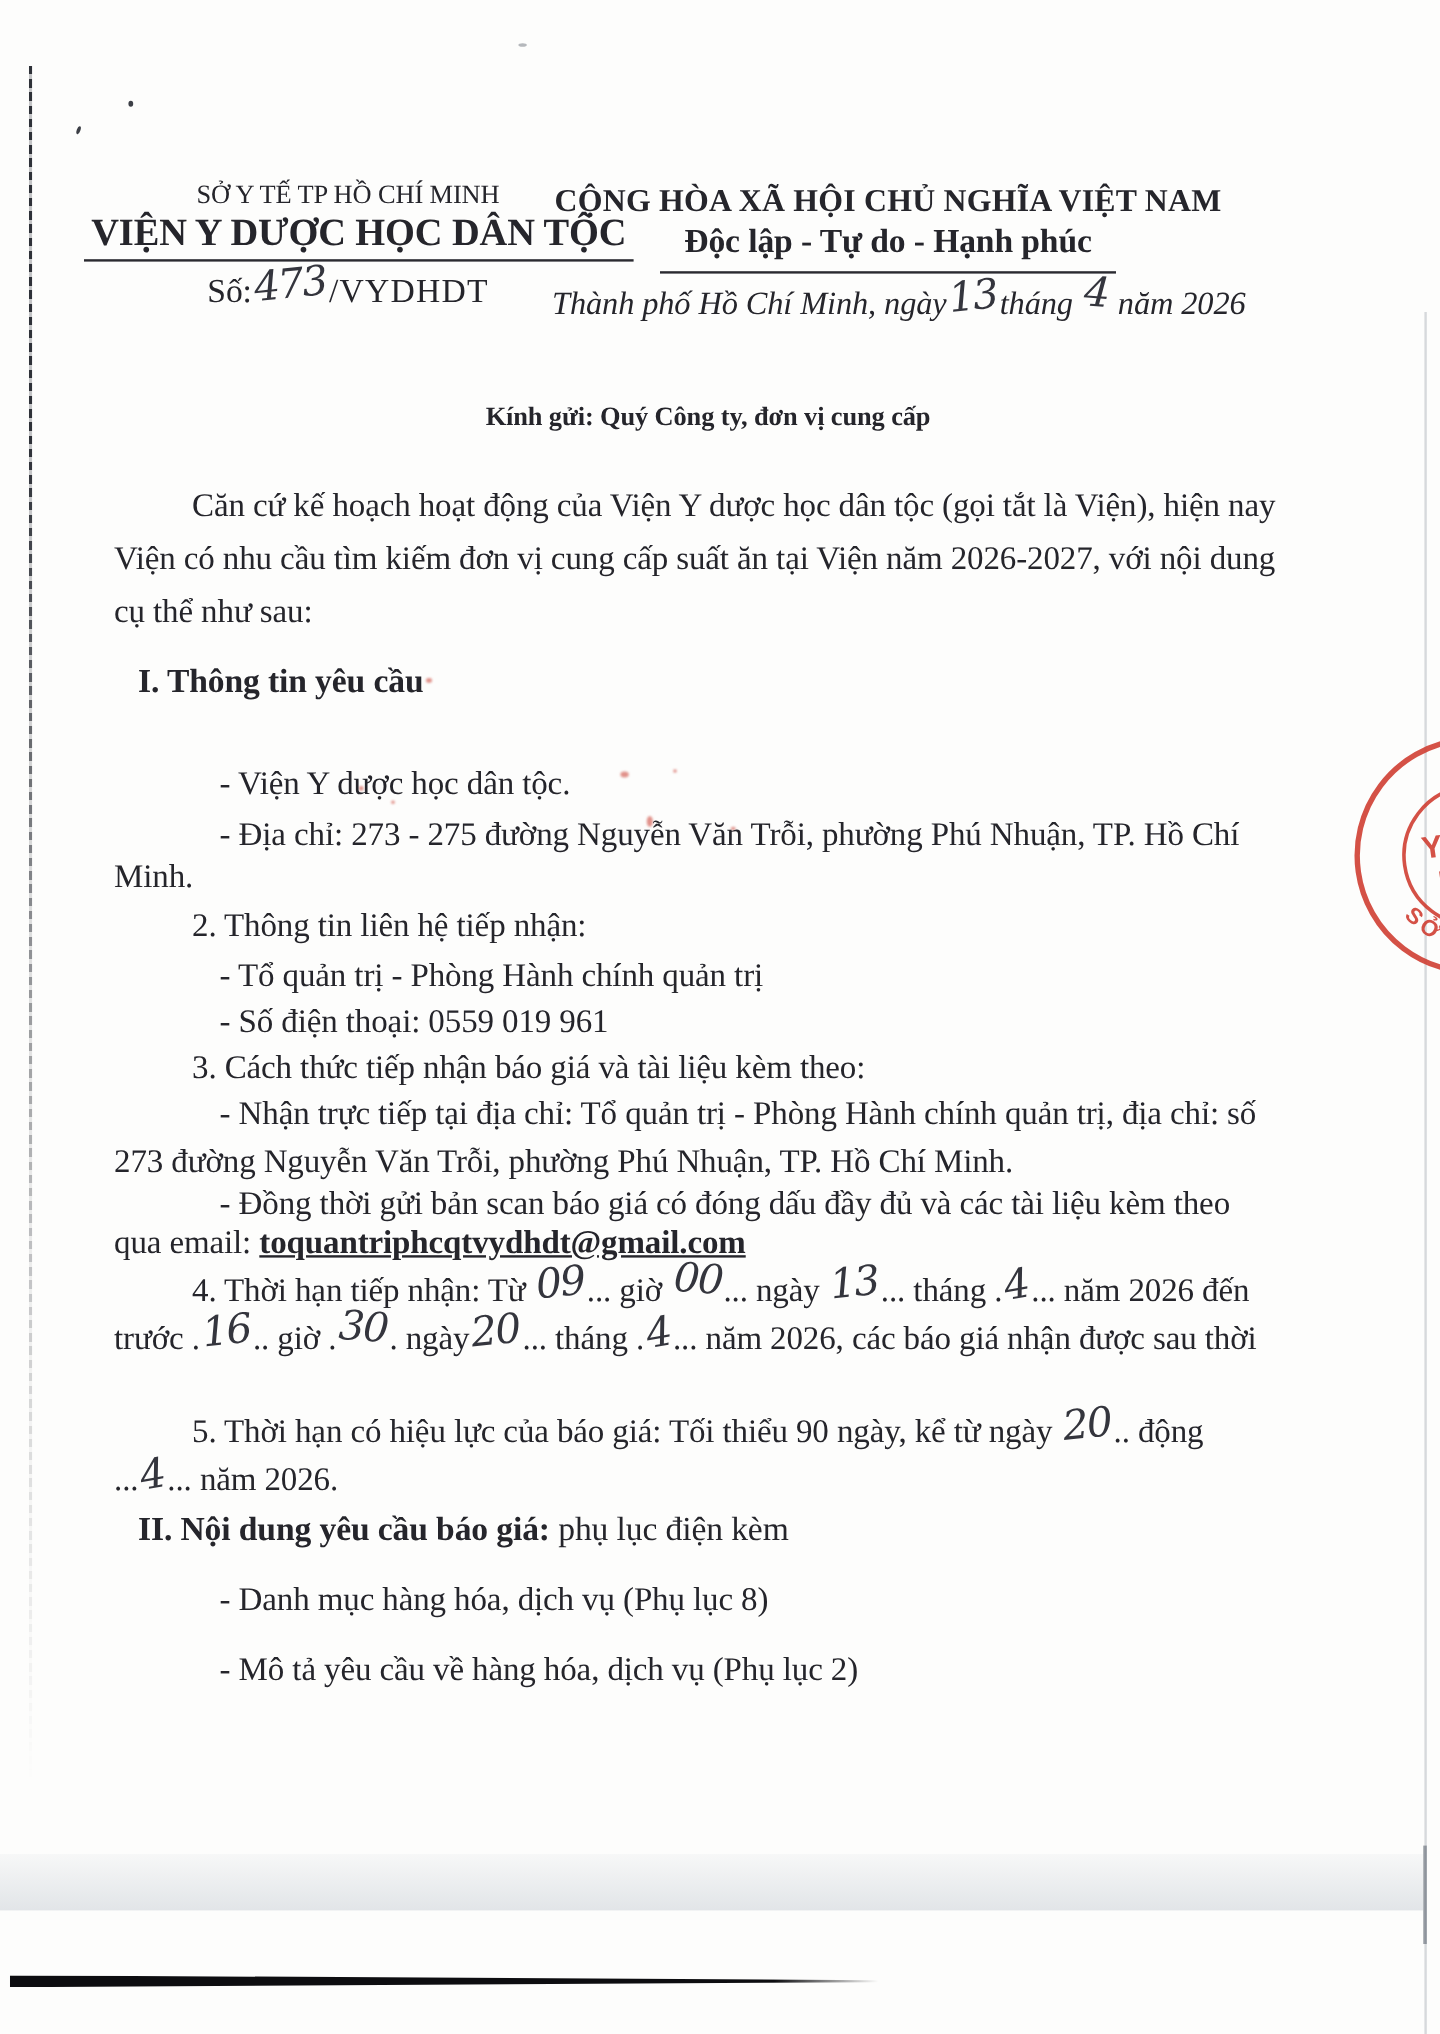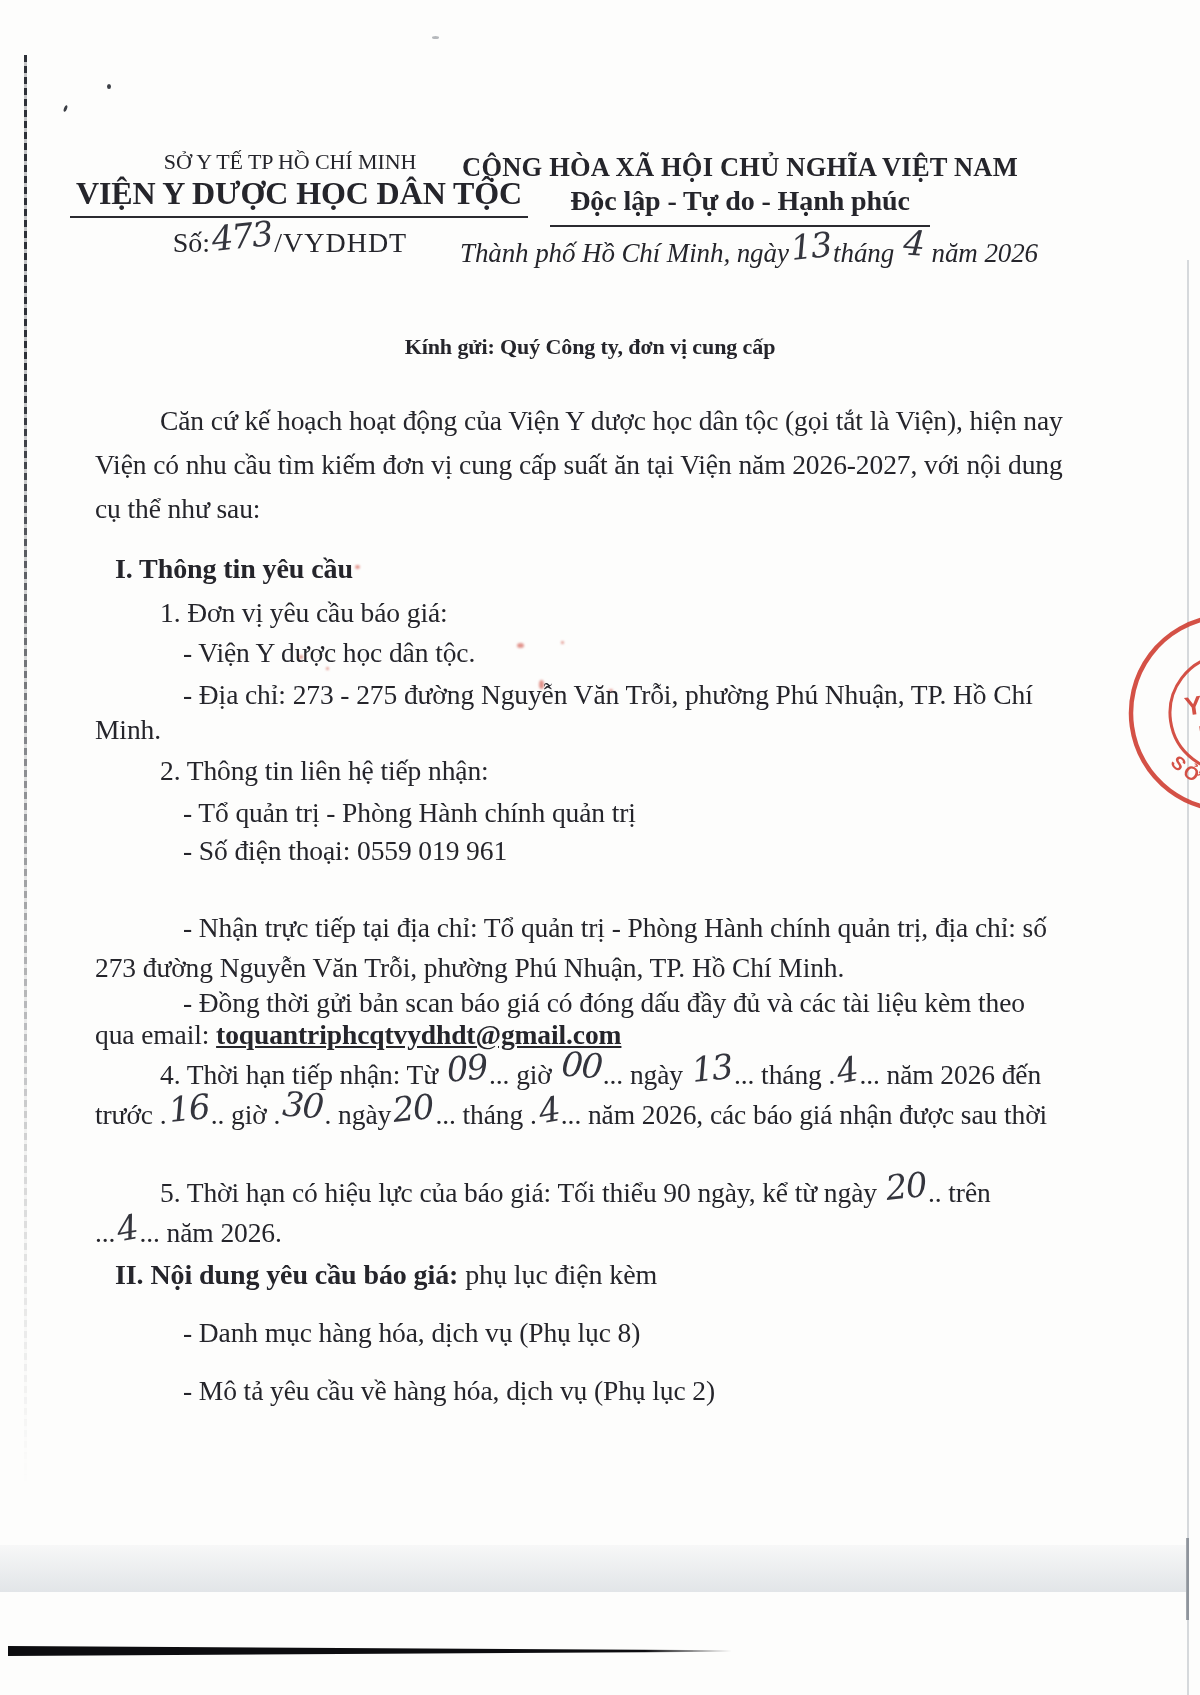--- a/index.html
+++ b/index.html
@@ -73,43 +73,43 @@
     <span>Thành phố Hồ Chí Minh, ngày</span><span class="hw">13</span><span>tháng</span>&nbsp;<span class="hw v2">4</span>&nbsp;<span>năm 2026</span>
   </div>
 
   <div class="ln b ctr" style="left:0;top:330px;width:1180px;font-size:22px">Kính gửi: Quý Công ty, đơn vị cung cấp</div>
 
   <div class="ln" style="left:160px;top:404px">Căn cứ kế hoạch hoạt động của Viện Y dược học dân tộc (gọi tắt là Viện), hiện nay</div>
   <div class="ln" style="left:95px;top:448px">Viện có nhu cầu tìm kiếm đơn vị cung cấp suất ăn tại Viện năm 2026-2027, với nội dung</div>
   <div class="ln" style="left:95px;top:492px">cụ thể như sau:</div>
 
   <div class="ln b" style="left:115px;top:552px;font-size:28px">I. Thông tin yêu cầu</div>
-  <div class="ln" style="left:160px;top:596px">1.  Đơn vị yêu cầu báo giá:</div>
   <div class="ln" style="left:183px;top:636px">- Viện Y dược học dân tộc.</div>
   <div class="ln" style="left:183px;top:678px">- Địa chỉ: 273 - 275 đường Nguyễn Văn Trỗi, phường Phú Nhuận, TP. Hồ Chí</div>
   <div class="ln" style="left:95px;top:713px">Minh.</div>
   <div class="ln" style="left:160px;top:754px">2.  Thông tin liên hệ tiếp nhận:</div>
   <div class="ln" style="left:183px;top:796px">- Tổ quản trị - Phòng Hành chính quản trị</div>
   <div class="ln" style="left:183px;top:834px">- Số điện thoại: 0559 019 961</div>
+  <div class="ln" style="left:160px;top:872px">3.  Cách thức tiếp nhận báo giá và tài liệu kèm theo:</div>
   <div class="ln" style="left:183px;top:911px">- Nhận trực tiếp tại địa chỉ: Tổ quản trị - Phòng Hành chính quản trị, địa chỉ: số</div>
   <div class="ln" style="left:95px;top:951px">273 đường Nguyễn Văn Trỗi, phường Phú Nhuận, TP. Hồ Chí Minh.</div>
   <div class="ln" style="left:183px;top:986px">- Đồng thời gửi bản scan báo giá có đóng dấu đầy đủ và các tài liệu kèm theo</div>
   <div class="ln" style="left:95px;top:1018px">
     <span>qua email: </span><span class="email">toquantriphcqtvydhdt@gmail.com</span>
   </div>
 
   <div class="ln" style="left:160px;top:1058px">
     <span>4.  Thời hạn tiếp nhận: Từ </span><span class="hw">09</span><span>... giờ </span><span class="hw v2">00</span><span>... ngày </span><span class="hw">13</span><span>... tháng .</span><span class="hw v3">4</span><span>... năm 2026 đến</span>
   </div>
   <div class="ln" style="left:95px;top:1098px">
     <span>trước .</span><span class="hw">16</span><span>.. giờ .</span><span class="hw v2">30</span><span>. ngày</span><span class="hw">20</span><span>... tháng .</span><span class="hw v3">4</span><span>... năm 2026, các báo giá nhận được sau thời</span>
   </div>
 
   <div class="ln" style="left:160px;top:1176px">
-    <span>5.  Thời hạn có hiệu lực của báo giá: Tối thiểu 90 ngày, kể từ ngày </span><span class="hw">20</span><span>.. trên</span>
+    <span>5.  Thời hạn có hiệu lực của báo giá: Tối thiểu 90 ngày, kể từ ngày </span><span class="hw">20</span><span>.. động</span>
   </div>
   <div class="ln" style="left:95px;top:1216px">
     <span>...</span><span class="hw v3">4</span><span>... năm 2026.</span>
   </div>
 
   <div class="ln" style="left:115px;top:1258px;font-size:28px">
     <span class="b">II. Nội dung yêu cầu báo giá:</span><span> phụ lục điện kèm</span>
   </div>
   <div class="ln" style="left:183px;top:1316px">- Danh mục hàng hóa, dịch vụ (Phụ lục 8)</div>
   <div class="ln" style="left:183px;top:1374px">- Mô tả yêu cầu về hàng hóa, dịch vụ (Phụ lục 2)</div>

